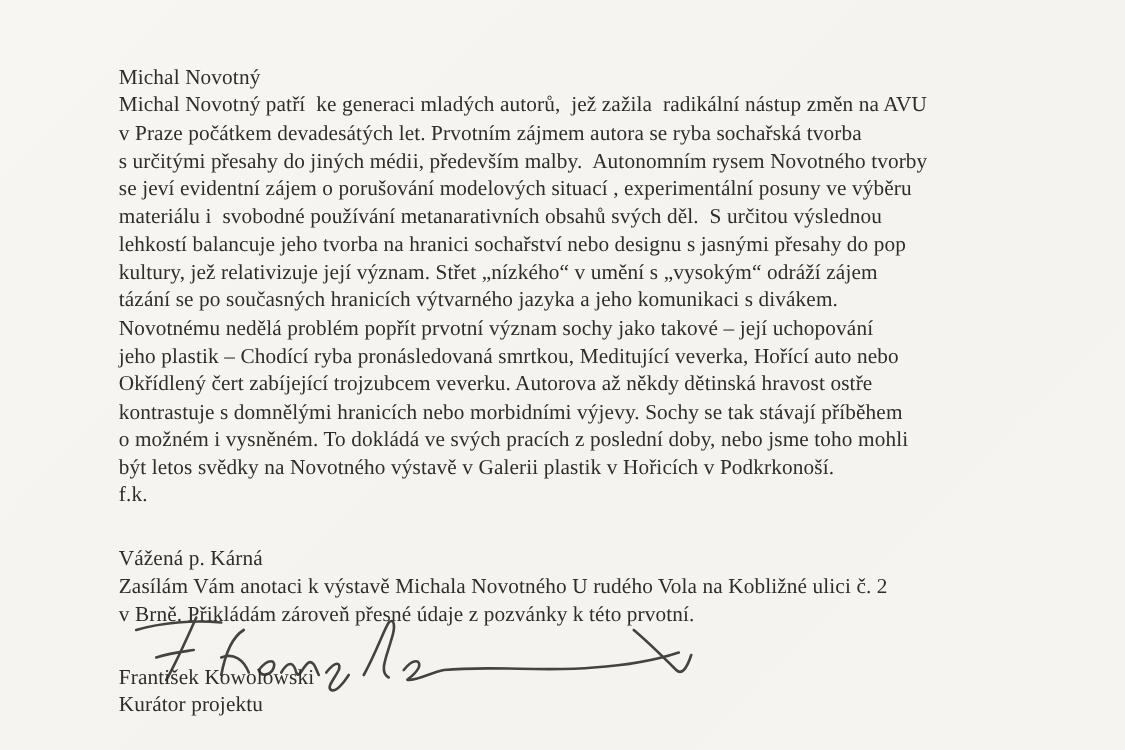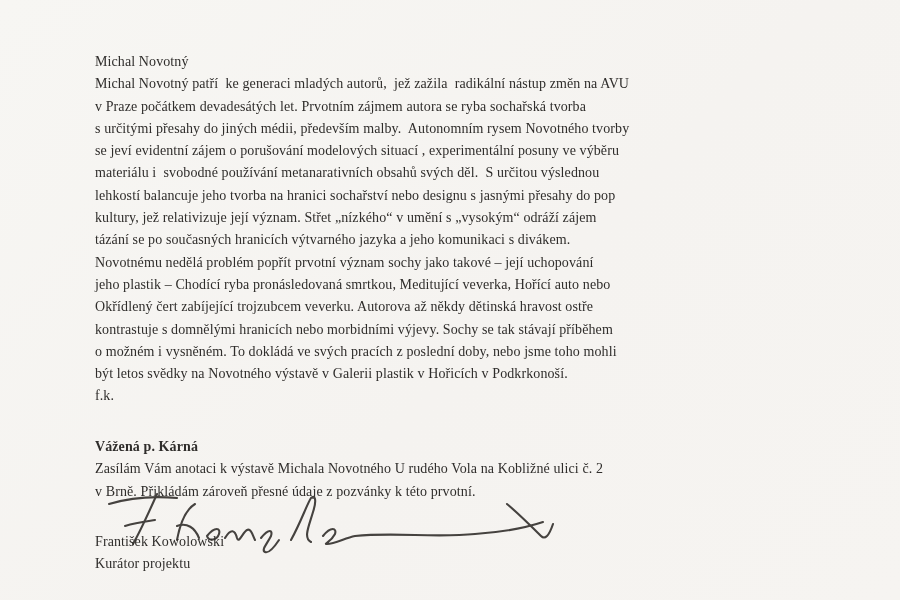--- a/index.html
+++ b/index.html
@@ -24,27 +24,27 @@
     position: absolute;
     left: 95px;
     top: 436px;
   }
   .sign-block {
     position: absolute;
     left: 95px;
     top: 531px;
   }
   .line {
-    font-size: 14px;
+    font-size: 17px;
     line-height: 22.3px;
     white-space: pre;
     letter-spacing: 0.1px;
   }
   .bold {
-    font-weight: bold;
+    font-weight: normal;
   }
   .signature-svg {
     position: absolute;
     left: 95px;
     top: 492px;
     width: 480px;
     height: 70px;
   }
   .signature-svg path {
     fill: none;

